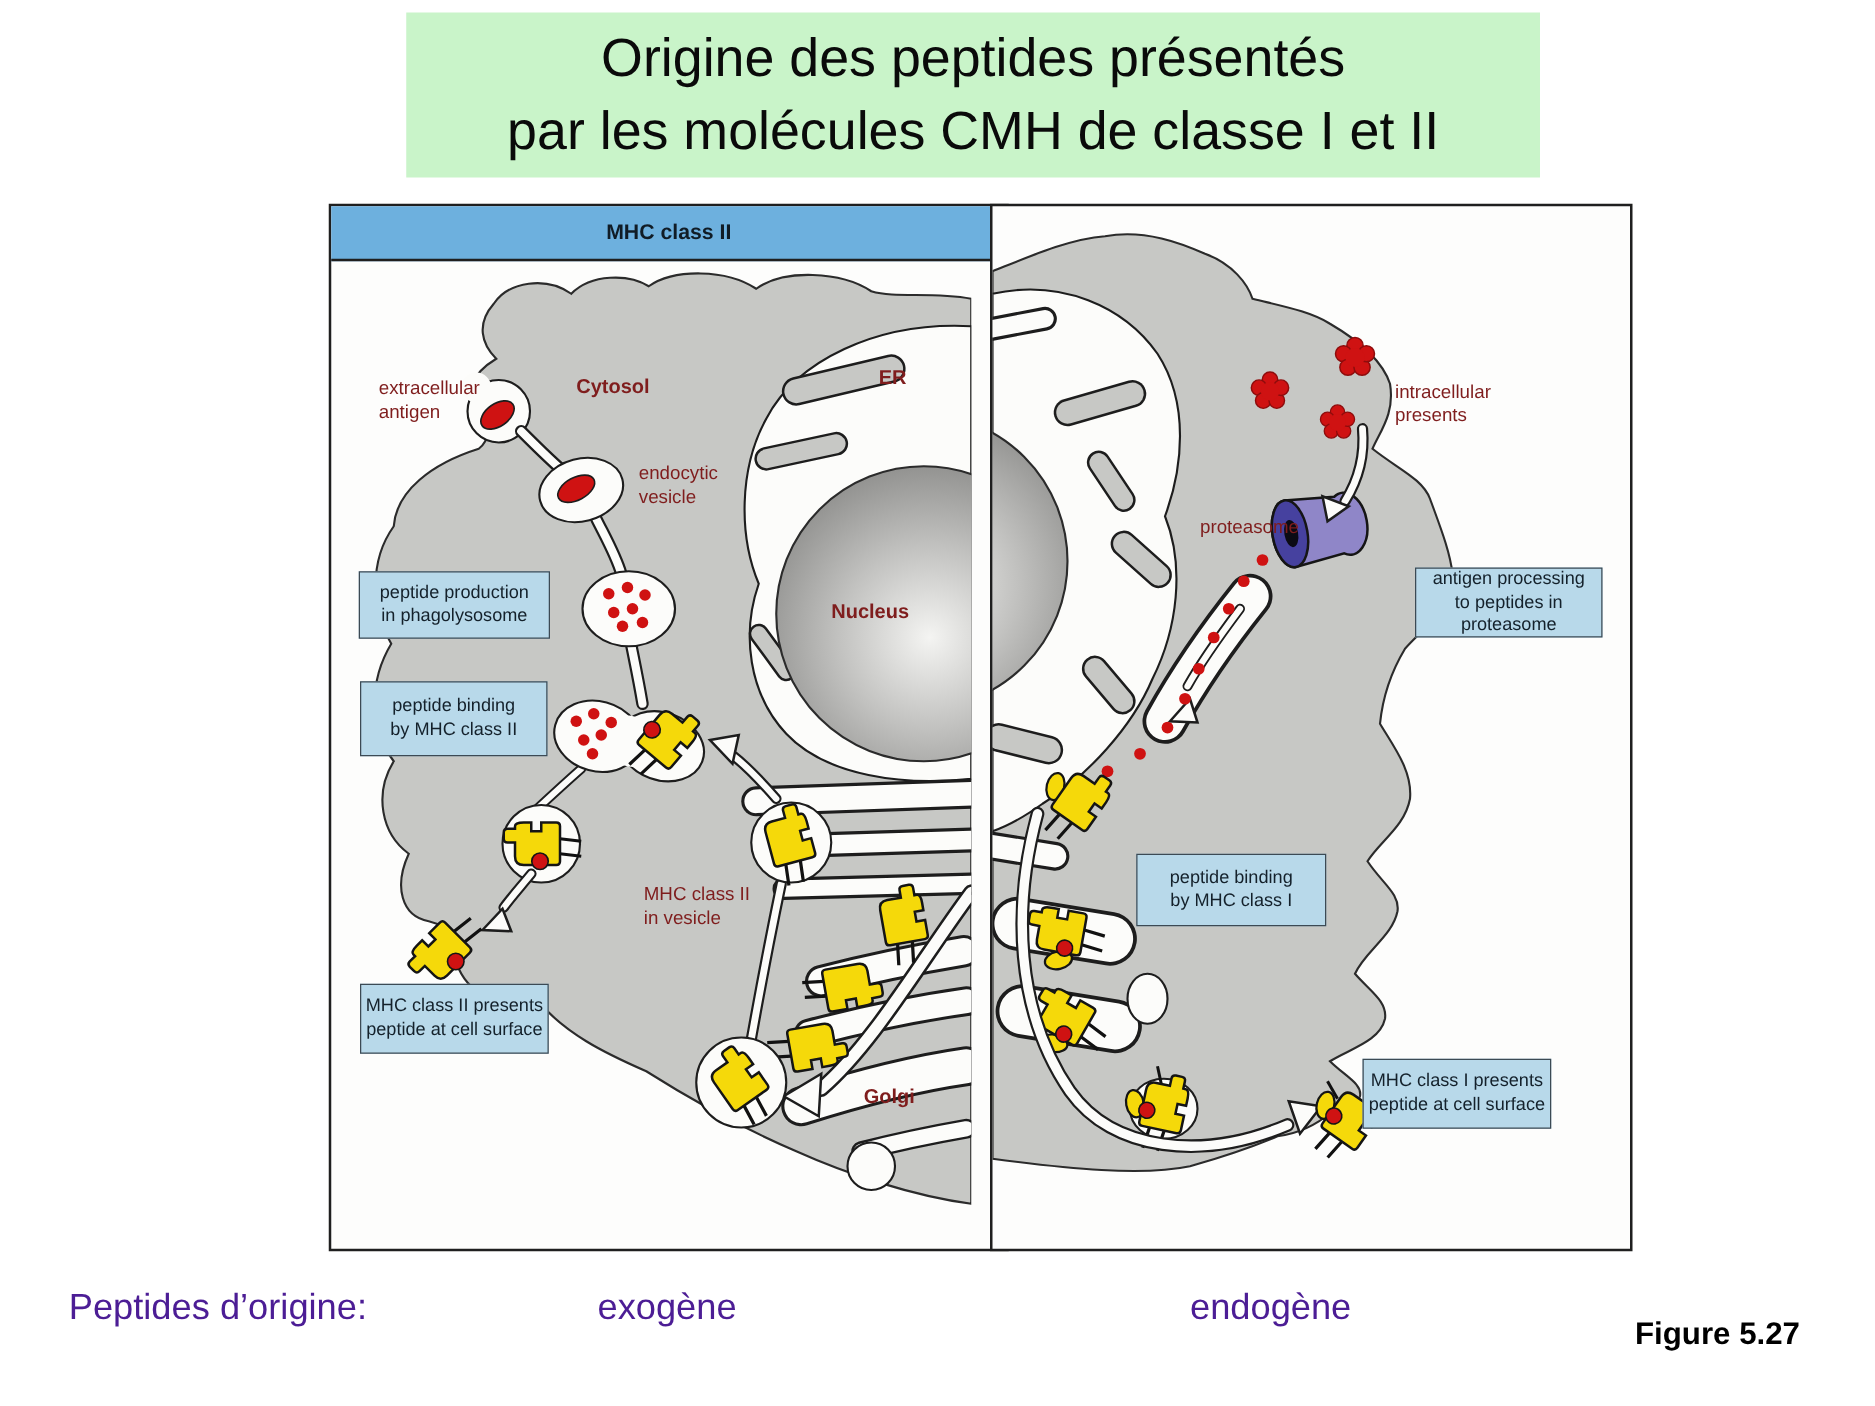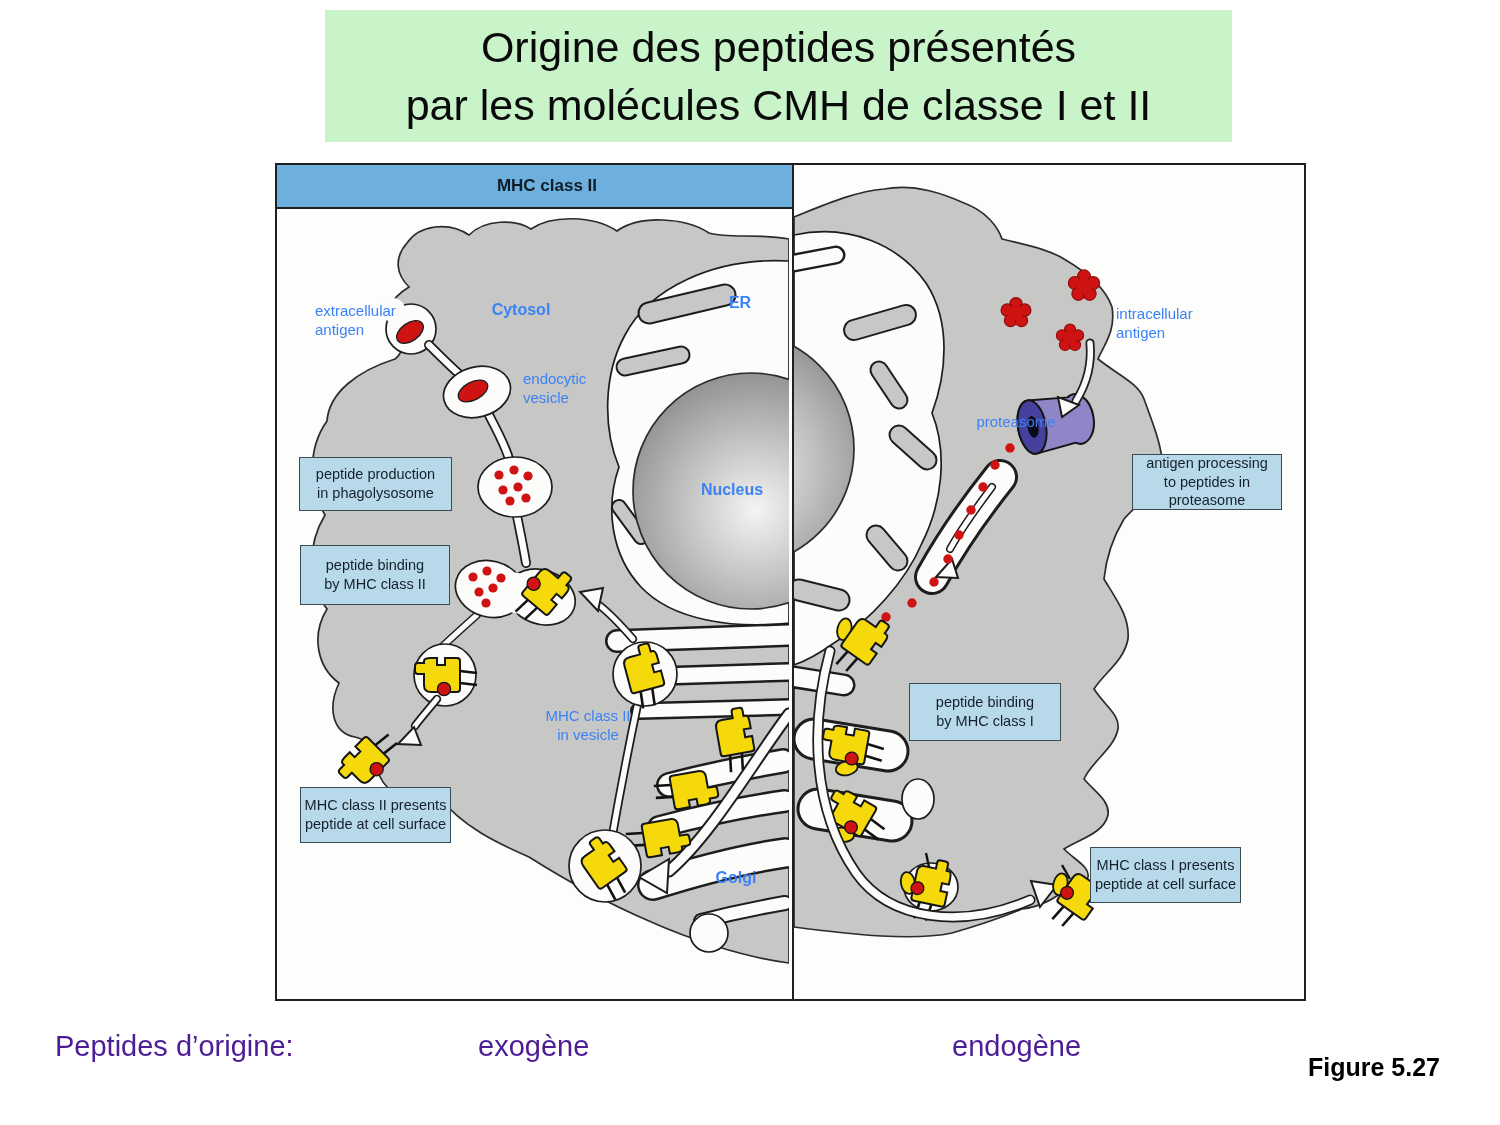--- a/index.html
+++ b/index.html
@@ -8,28 +8,28 @@
     --antigen-red:#cf1212; --proteasome-body:#8f86c8; --proteasome-face:#46419f;
   }
   *{margin:0;padding:0;box-sizing:border-box}
   html,body{width:1500px;height:1125px;background:#ffffff;
     font-family:"Liberation Sans", sans-serif; color:#111; overflow:hidden; position:relative}
   .abs{position:absolute}
   .title{left:325px;top:10px;width:907px;height:132px;background:var(--title-bg);
     display:flex;align-items:center;justify-content:center;text-align:center;
     font-size:43px;line-height:1.35;white-space:pre-line;color:#0a0a0a}
   .panel{top:163px;height:838px;background:#fdfdfc;border:2px solid #1f1f1f}
-  .panel.left{left:275px;width:544px}
+  .panel.left{left:263px;width:544px}
   .panel.right{left:792px;width:514px}
   .panel-header{height:44px;background:var(--panel-header-bg);border-bottom:2px solid #1f1f1f;
     display:flex;align-items:center;justify-content:center;font-weight:bold;font-size:17px;color:#101c26}
   .panel svg{display:block}
-  .lbl{position:absolute;font-size:15px;line-height:1.25;white-space:pre-line;color:#3b82f6}
+  .lbl{position:absolute;font-size:15px;line-height:1.25;white-space:pre-line;color:#7f1d1d}
   .lbl.b{font-weight:bold;font-size:16px}
-  .lbl.c{text-align:center}
+  .lbl.c{text-align:left}
   .box{position:absolute;background:var(--label-box-bg);border:1.6px solid var(--label-box-border);
     display:flex;align-items:center;justify-content:center;text-align:center;
     font-size:14.5px;line-height:1.3;white-space:pre-line;color:#14212b;padding:2px}
   .footer-lbl{font-size:29px;color:#4c1d95}
   .figref{font-size:25px;font-weight:bold;color:#000}
   
   .f-cell{fill:var(--cell-gray);stroke:#2b2b2b;stroke-width:1.7}
   .f-white{fill:#fcfcfa;stroke:#1d1d1d;stroke-width:1.7}
   .f-white-ns{fill:#fcfcfa}
   .f-red{fill:var(--antigen-red);stroke:#1d1d1d;stroke-width:1.3}
@@ -308,21 +308,21 @@
     <use href="#g-star" transform="translate(222,148) scale(1.15)"></use>
     <use href="#g-star" transform="translate(290,121) scale(1.2)"></use>
     <use href="#g-star" transform="translate(276,173) scale(1.05)"></use>
 
     <path class="cap-k" stroke-width="9" d="M 296,178 C 298,200 292,220 282,236"></path>
     <path class="cap-w" stroke-width="5.5" d="M 296,178 C 298,200 292,220 282,236"></path>
     <polygon class="arrowhead" points="268,252 264,232 285,240"></polygon>
   </svg>
 
   <div class="lbl" style="left:322px;top:140px">intracellular
-antigen</div>
+presents</div>
   <div class="lbl c" style="left:166px;top:248px;width:112px">proteasome</div>
   <div class="box" style="left:338px;top:289px;width:150px;height:56px">antigen processing
 to peptides in
 proteasome</div>
   <div class="box" style="left:115px;top:518px;width:152px;height:58px">peptide binding
 by MHC class I</div>
   <div class="box" style="left:296px;top:682px;width:151px;height:56px">MHC class I presents
 peptide at cell surface</div>
 </div>
 

